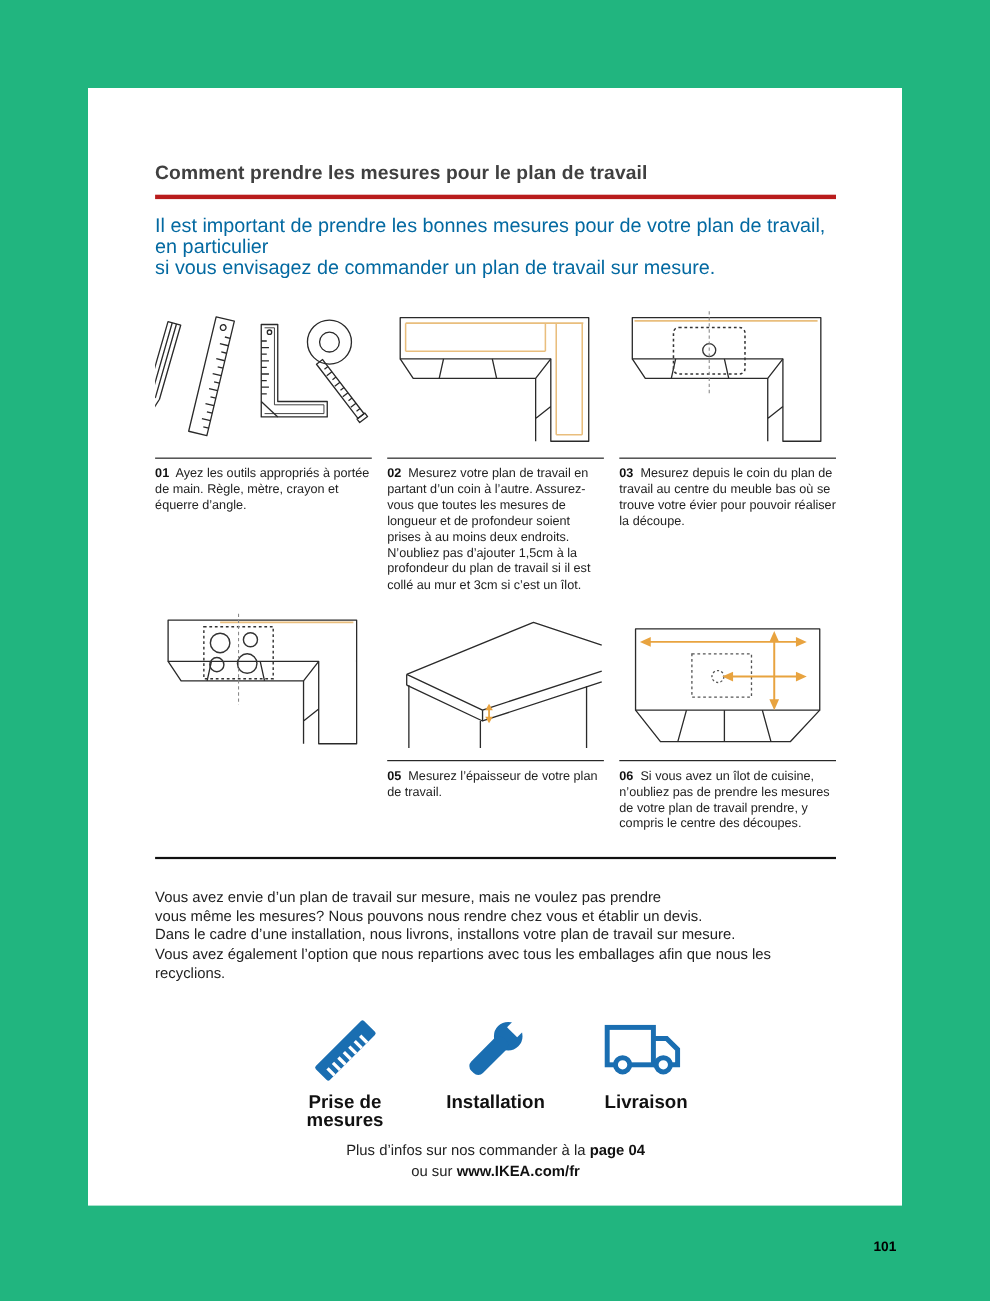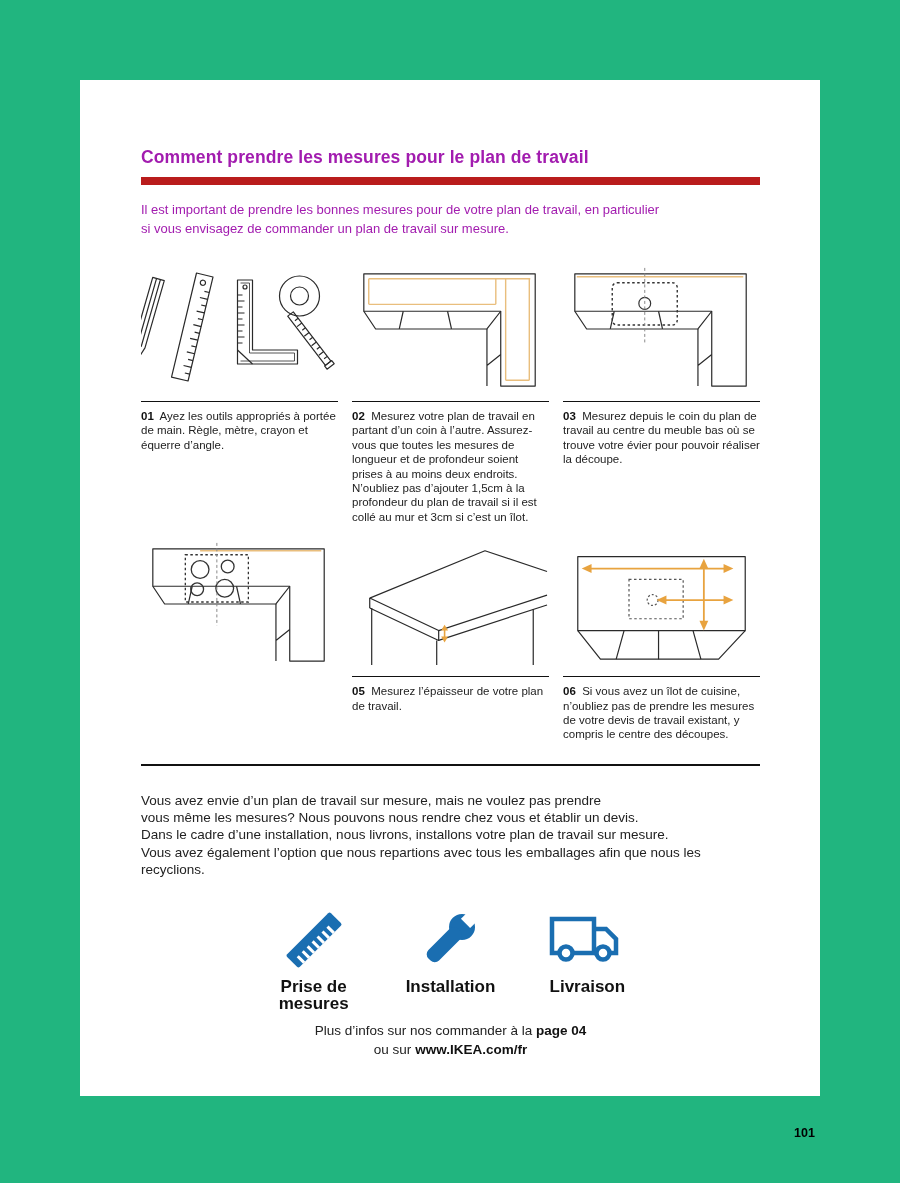--- a/index.html
+++ b/index.html
@@ -8,25 +8,25 @@
     background:#21b57f;
     font-family:"Liberation Sans","DejaVu Sans",sans-serif;
     color:#1a1a1a;
   }
   .sheet{
     position:absolute;left:80px;top:80px;width:740px;height:1016px;
     background:#ffffff;overflow:hidden;
   }
   .content{padding:67px 60px 0 61px;}
   .title{
-    font-size:17.5px;font-weight:700;margin:0;color:#a21caf;
-    padding-bottom:9px;border-bottom:8px solid #b91c1c;letter-spacing:.1px;
+    font-size:17.5px;font-weight:700;margin:0;color:#404040;
+    padding-bottom:9px;border-bottom:4px solid #b91c1c;letter-spacing:.1px;
   }
   .intro{
-    margin-top:15px;font-size:13px;line-height:19px;color:#a21caf;
+    margin-top:15px;font-size:18px;line-height:19px;color:#0369a1;
     white-space:pre-line;
   }
   .grid{
     margin-top:25px;display:grid;grid-template-columns:repeat(3,1fr);
     column-gap:24px;row-gap:12px;gap:14px;
   }
   .fig{height:130px;margin-bottom:8px;}
   .fig svg{width:100%;height:130px;display:block;}
   .caption{
     border-top:1.6px solid #111;padding-top:7px;
@@ -215,21 +215,21 @@
               <polygon points="143,20 138.5,30 147.5,30" stroke="none"></polygon>
               <polygon points="143,93 138.5,83 147.5,83" stroke="none"></polygon>
               <path d="M103,62 H165" fill="none"></path>
               <polygon points="95,62 105,57.5 105,66.5" stroke="none"></polygon>
               <polygon points="173,62 163,57.5 163,66.5" stroke="none"></polygon>
             </g>
           </svg>
         </div>
         <div class="caption">
           <b>06</b>&nbsp;
-          <span>Si vous avez un îlot de cuisine, n’oubliez pas de prendre les mesures de votre devis de travail existant, y compris le centre des découpes.</span>
+          <span>Si vous avez un îlot de cuisine, n’oubliez pas de prendre les mesures de votre plan de travail prendre, y compris le centre des découpes.</span>
         </div>
       </div>
 
     </div>
 
     <div class="divider"></div>
 
 
     <div class="para">Vous avez envie d’un plan de travail sur mesure, mais ne voulez pas prendre
 vous même les mesures? Nous pouvons nous rendre chez vous et établir un devis.

